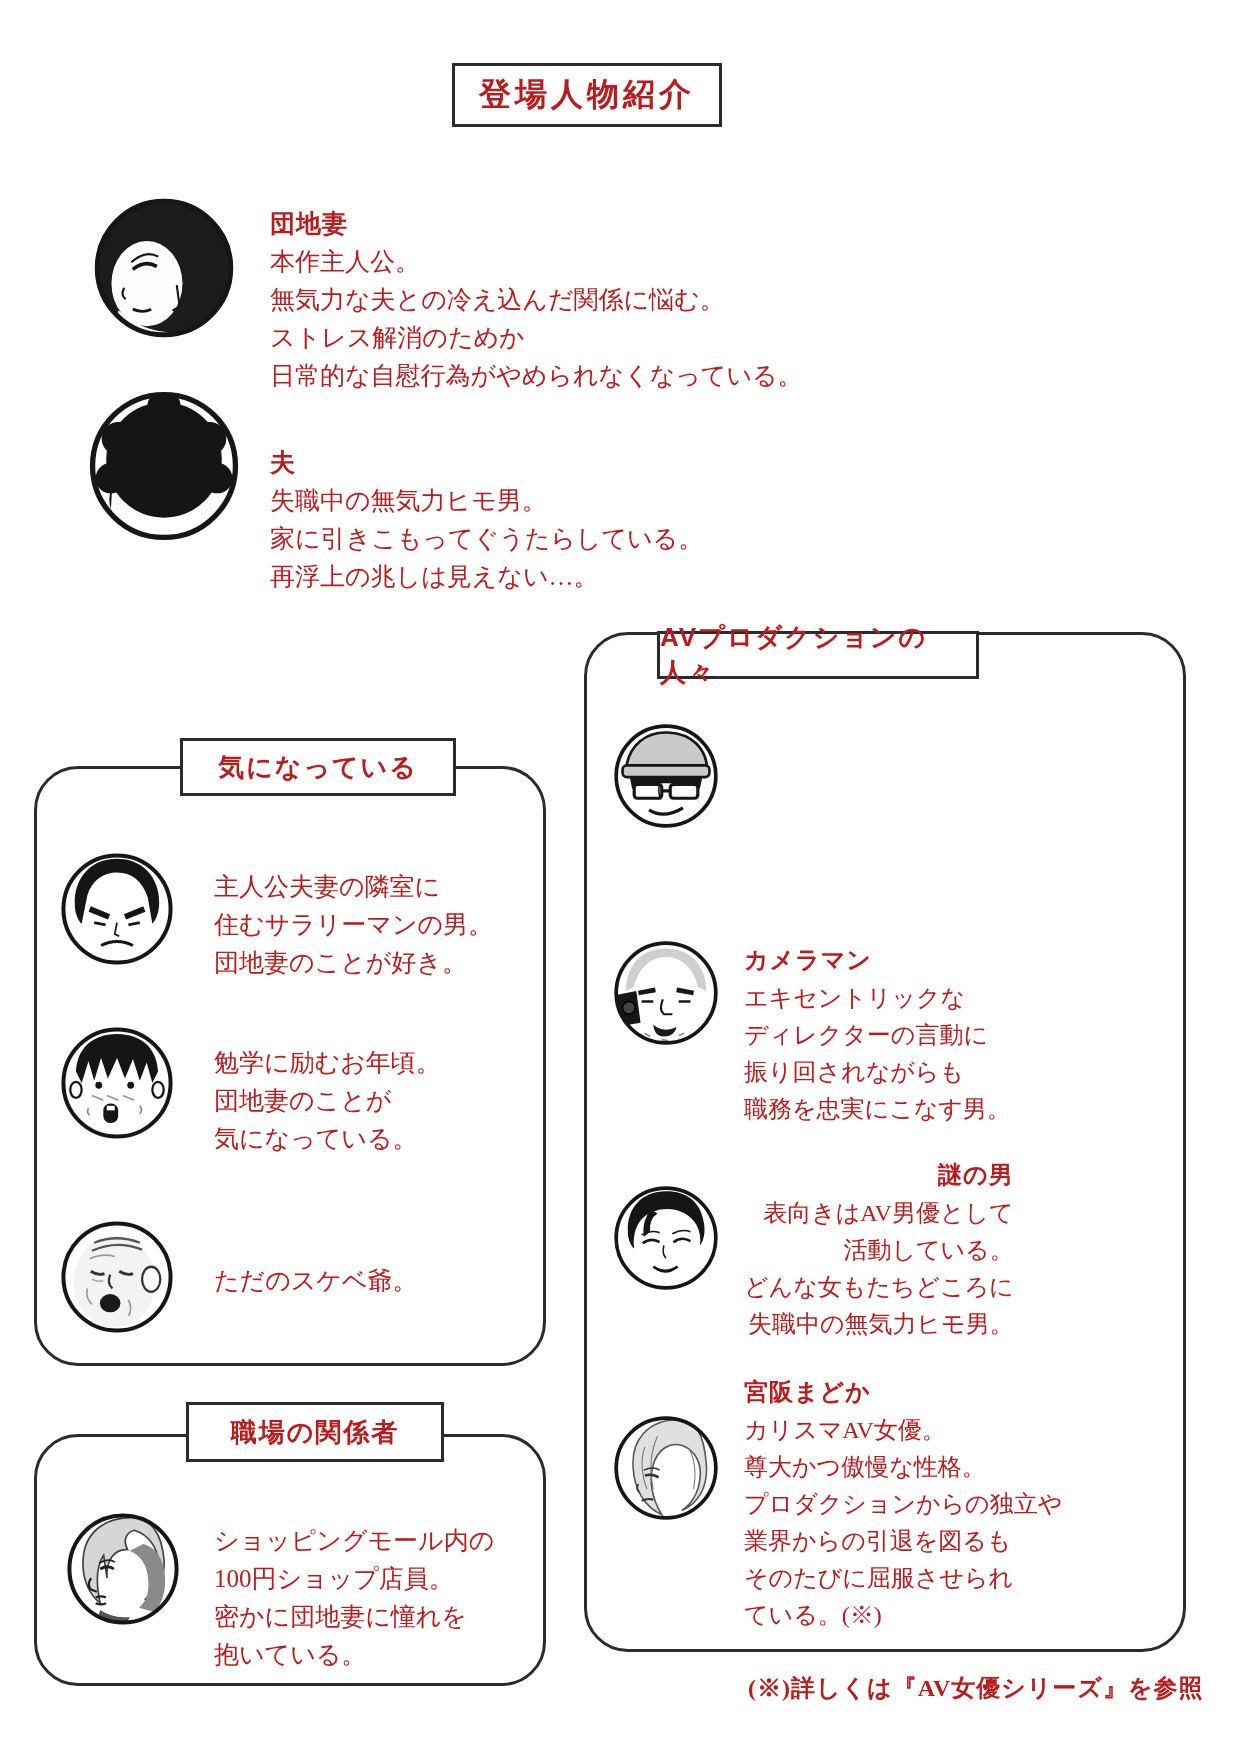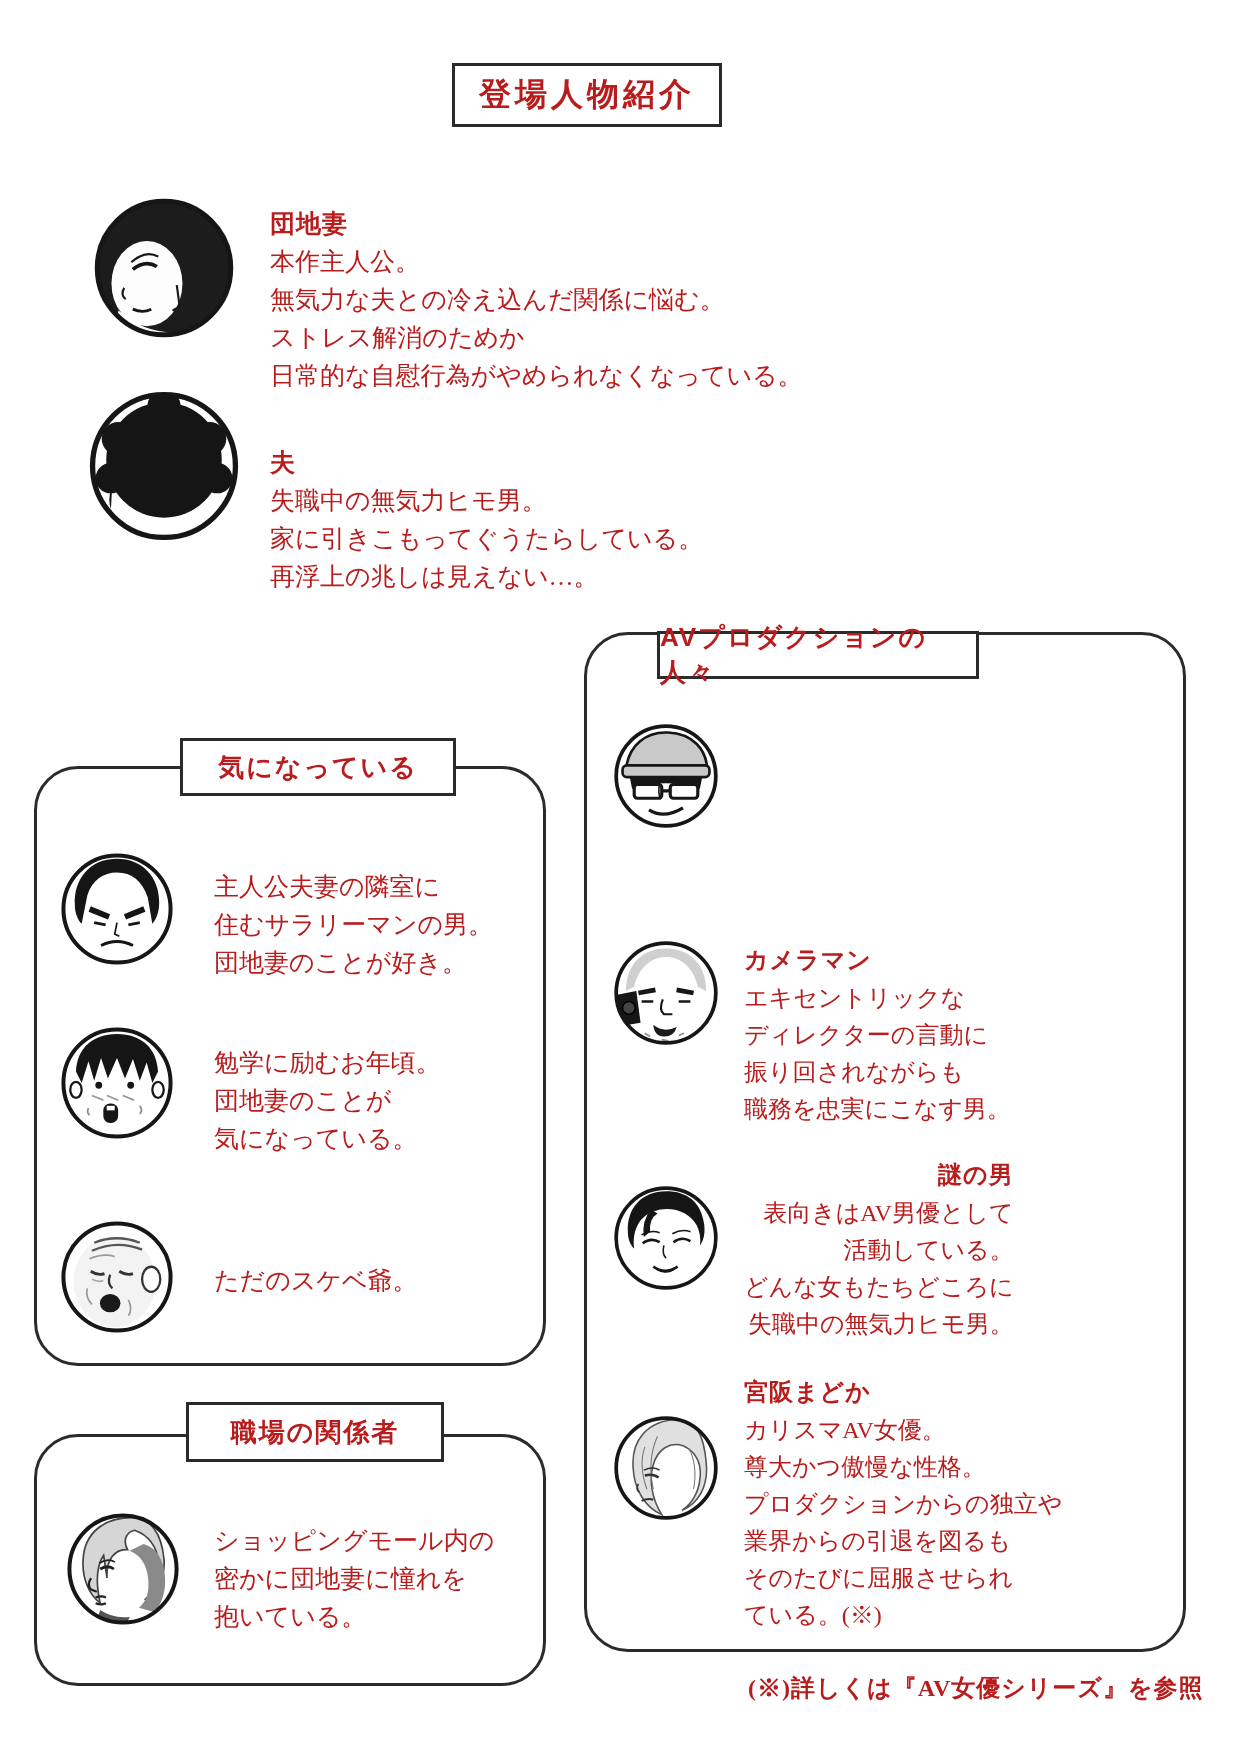--- a/index.html
+++ b/index.html
@@ -357,20 +357,21 @@
         <path d="M22,58 q-4,6 0,10 l5,2" stroke="#222" stroke-width="2" fill="none"></path>
         <path d="M26,75 q5,-2 9,0 M26,80 q5,2 9,0" stroke="#222" stroke-width="2" fill="none"></path>
         <path d="M30,86 q12,8 26,6 l-4,8 -26,-2 Z" fill="#555"></path>
       </g>
       <circle cx="50" cy="50" r="47" fill="none" stroke="#161616" stroke-width="3.5"></circle>
     </svg>
   </div>
   <div class="char-text" style="left:214px;top:1522px;">
     <div class="lines">
         <div class="line">ショッピングモール内の</div>
+        <div class="line">100円ショップ店員。</div>
         <div class="line">密かに団地妻に憧れを</div>
         <div class="line">抱いている。</div>
       </div>
   </div>
 
   <div class="footnote" style="left:748px;top:1672px;">(※)詳しくは『AV女優シリーズ』を参照</div>
 
 </div>
 
 </body></html>

